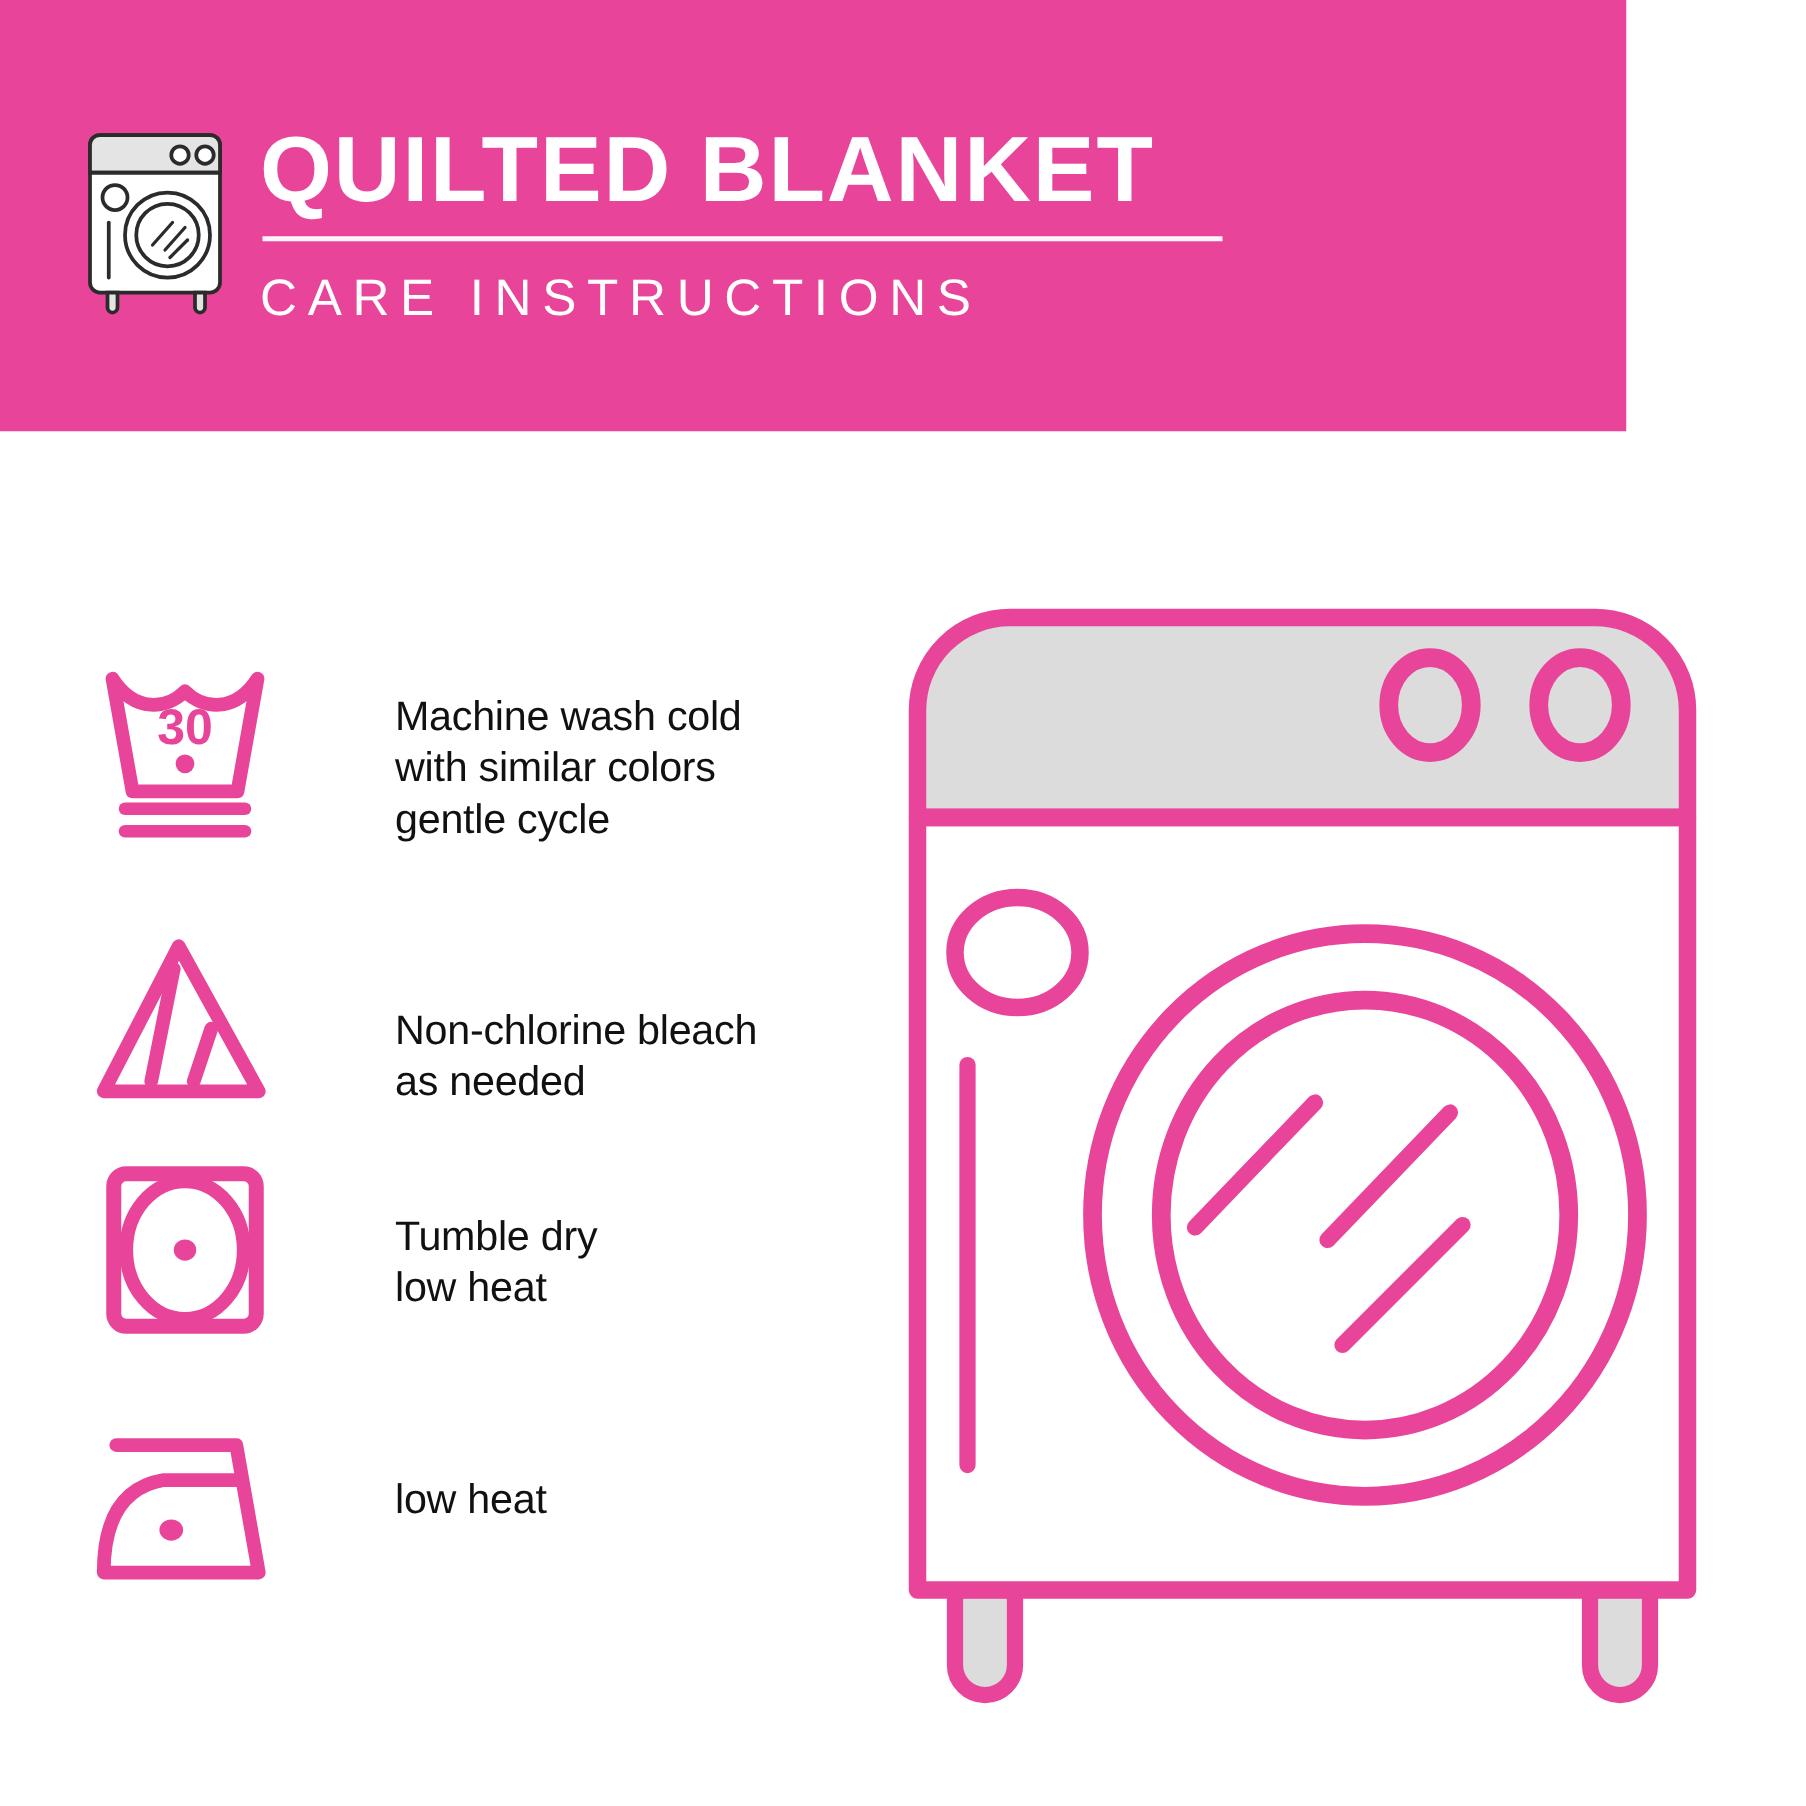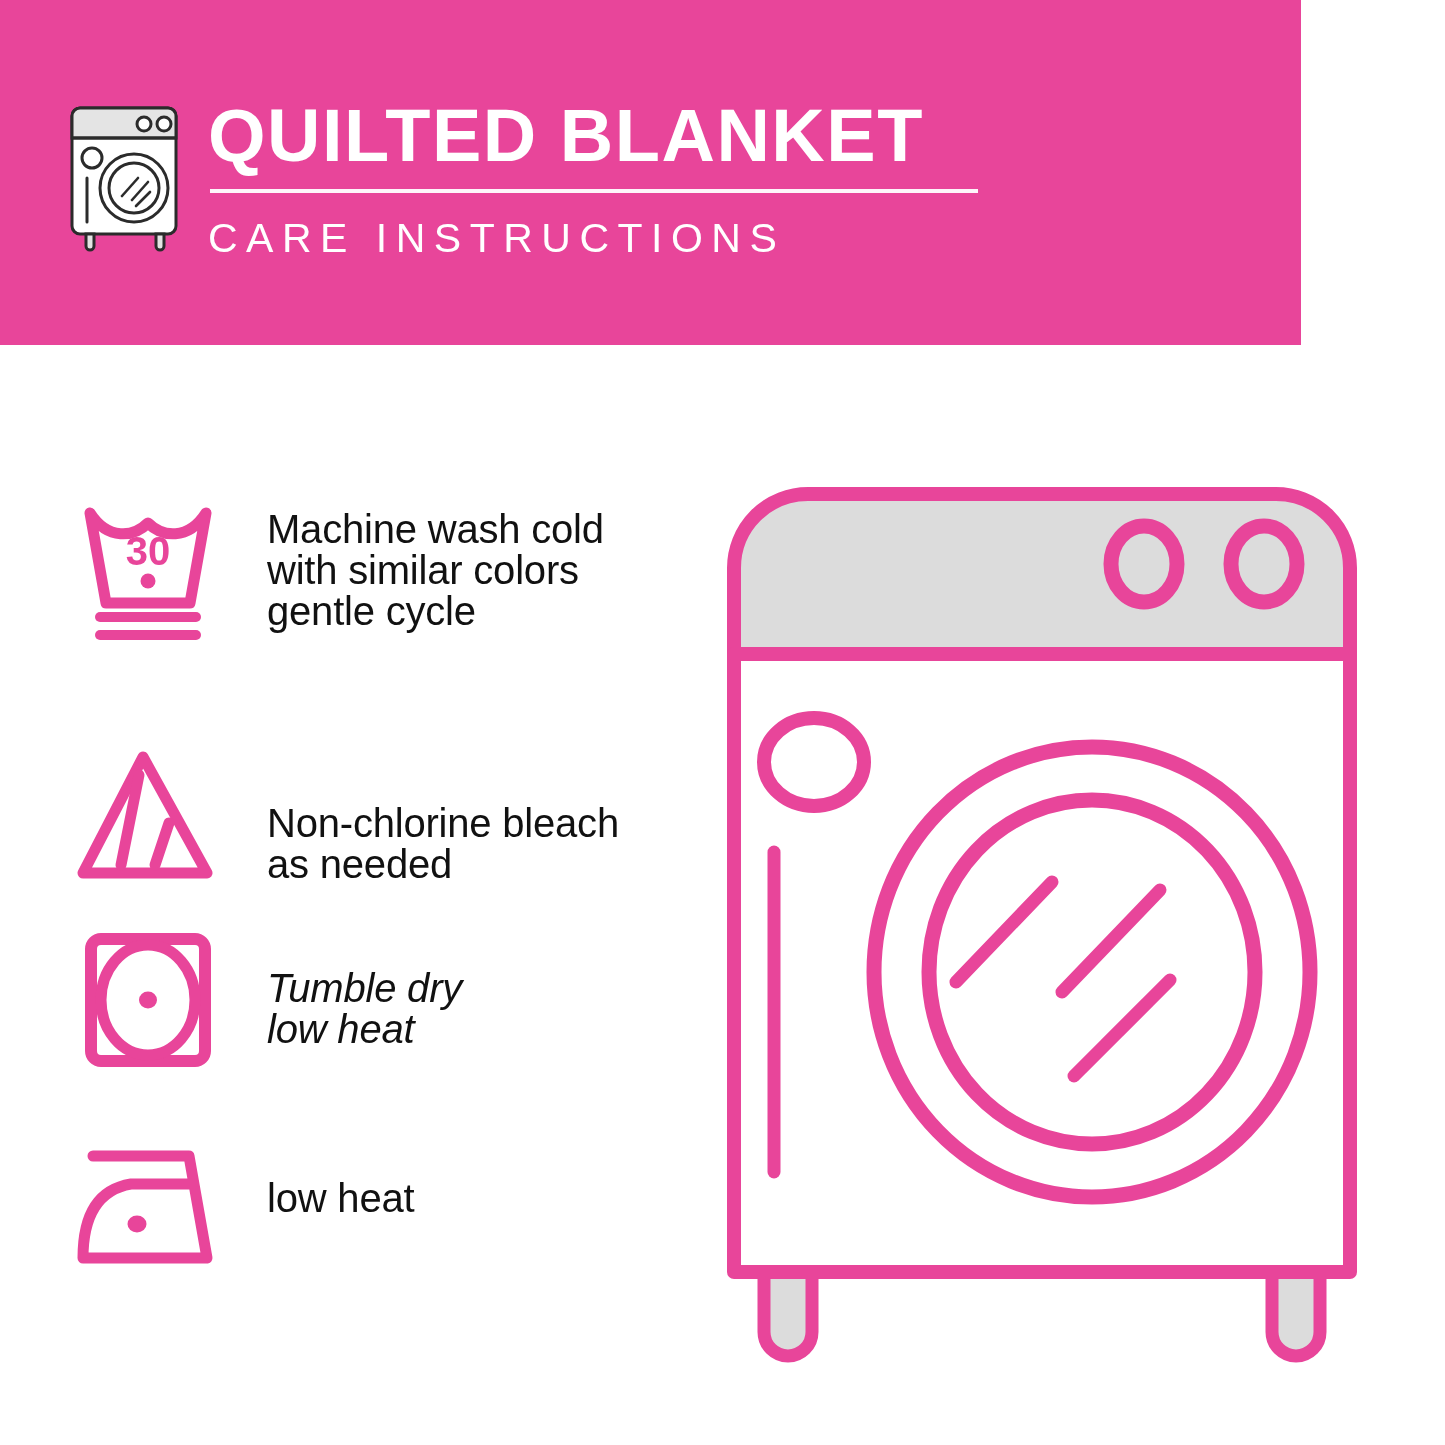--- a/index.html
+++ b/index.html
@@ -64,38 +64,38 @@
     width: 700px;
   }
   .care-row {
     position: absolute;
     left: 0;
     width: 700px;
     height: 180px;
     display: flex;
     align-items: flex-start;
   }
-  .care-row:nth-child(1) { top: 55px; }
+  .care-row:nth-child(1) { top: 55px; align-items: flex-end; }
   .care-row:nth-child(2) { top: 265px; align-items: flex-end; }
-  .care-row:nth-child(3) { top: 490px; font-style: italic; }
+  .care-row:nth-child(3) { top: 490px; }
   .care-row:nth-child(4) { top: 700px; }
 
   .care-icon {
     width: 160px;
     margin-left: 68px;
     flex: 0 0 160px;
     display: flex;
     align-items: center;
     justify-content: center;
   }
   .care-text {
-    margin-left: 39px;
+    margin-left: 88px;
     padding-top: 6px;
     font-family: "Liberation Sans", sans-serif;
-    font-size: 40px;
+    font-size: 33px;
     line-height: 41px;
     color: #111111;
     letter-spacing: -0.2px;
   }
   .care-text .line { display: block; white-space: nowrap; }
 
   
   .care-row:nth-child(1) .care-text { padding-top: 14px; }
   .care-row:nth-child(2) .care-text { padding-top: 46px; }
   .care-row:nth-child(3) .care-text { padding-top: 38px; }

